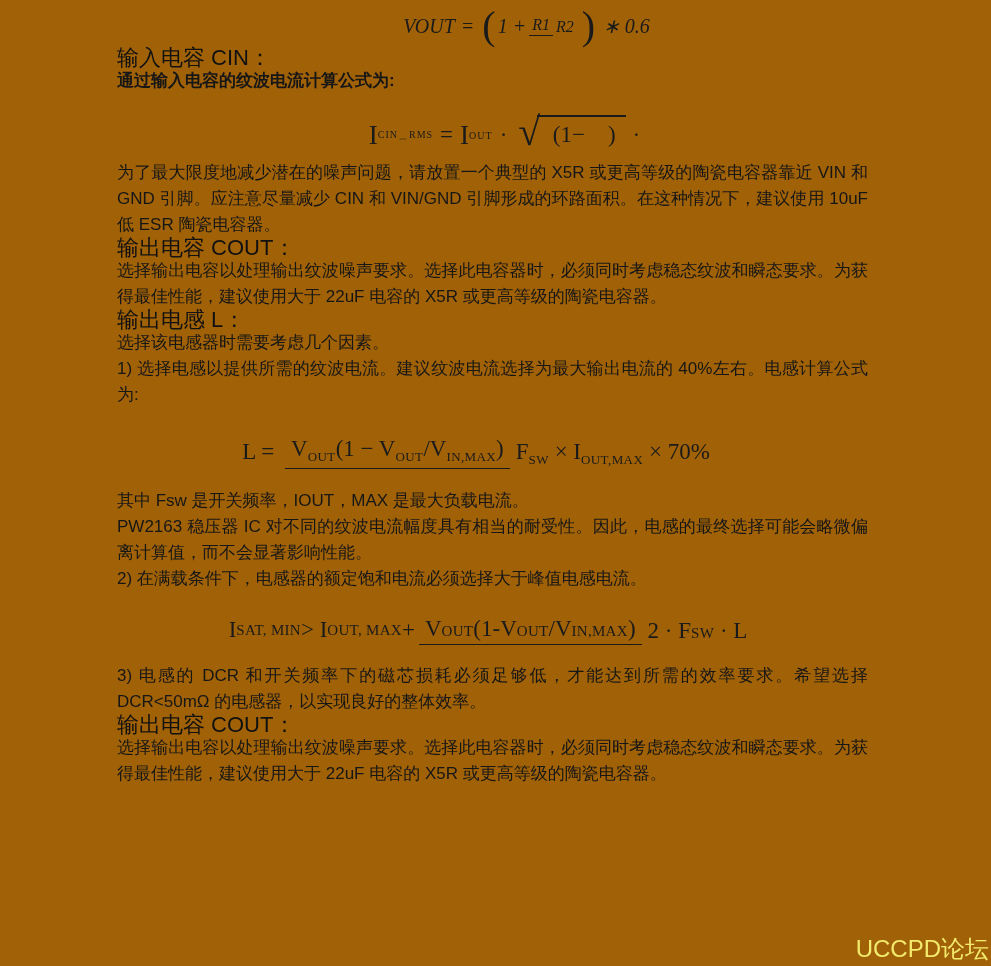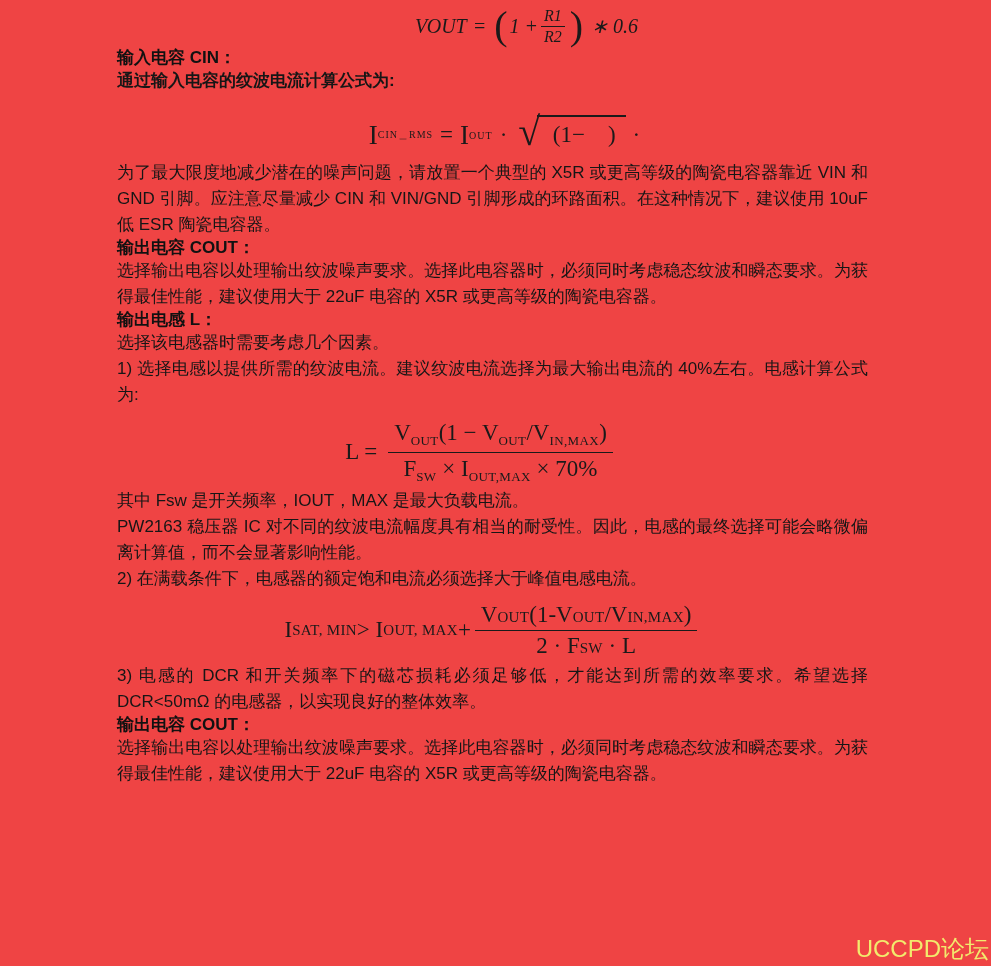--- a/index.html
+++ b/index.html
@@ -17,35 +17,35 @@
 
   p.body {
     margin: 0;
     font-size: 17px;
     line-height: 26px;
     text-align: justify;
     color: #161616;
   }
   h3.hd {
     margin: 0;
-    font-size: 17px;
+    font-size: 22px;
     line-height: 20px;
-    font-weight: 700;
+    font-weight: 400;
     color: #111111;
   }
 
   
   .formula {
     display: flex;
     align-items: center;
     justify-content: center;
     font-family: "Liberation Serif", serif;
     color: #1a1a1a;
   }
-  .frac { display: inline-flex; flex-direction: column; align-items: center; margin: 0 3px; vertical-align: middle; }
+  .frac { display: inline-flex; flex-direction: row; align-items: center; margin: 0 3px; vertical-align: middle; }
   .frac .top { display: block; padding: 0 6px 2px 6px; border-bottom: 1.6px solid #1a1a1a; white-space: nowrap; }
   .frac .bot { display: block; padding: 2px 6px 0 6px; white-space: nowrap; }
   .sub  { font-size: 13px; vertical-align: -5px; letter-spacing: 0.4px; }
   .bsub { font-size: 15px; letter-spacing: 0.3px; }
 
   
   .f1 { margin-top: 4px; height: 44px; font-size: 20px; font-style: italic; position: relative; left: 34px; }
   .f1 .gap { width: 6px; }
   .f1 .bp { font-size: 40px; font-style: normal; font-weight: 400; line-height: 0.9; margin: 0 2px; }
   .f1 .frac { font-size: 16px; }
@@ -90,21 +90,21 @@
     bottom: 3px;
     font-size: 24px;
     line-height: 28px;
     font-family: "Liberation Sans", sans-serif;
     font-weight: 400;
   }
 </style>
 </head>
 <body>
 
-<div class="page" style="background: #ef4444;">
+<div class="page" style="background: #a16207;">
   <div class="content">
 
     <div class="formula f1">
       <span>VOUT</span>
       <span class="gap"></span>
       <span>=</span>
       <span class="gap"></span>
       <span class="bp">(</span>
       <span>1 +</span>
       <span class="frac">

